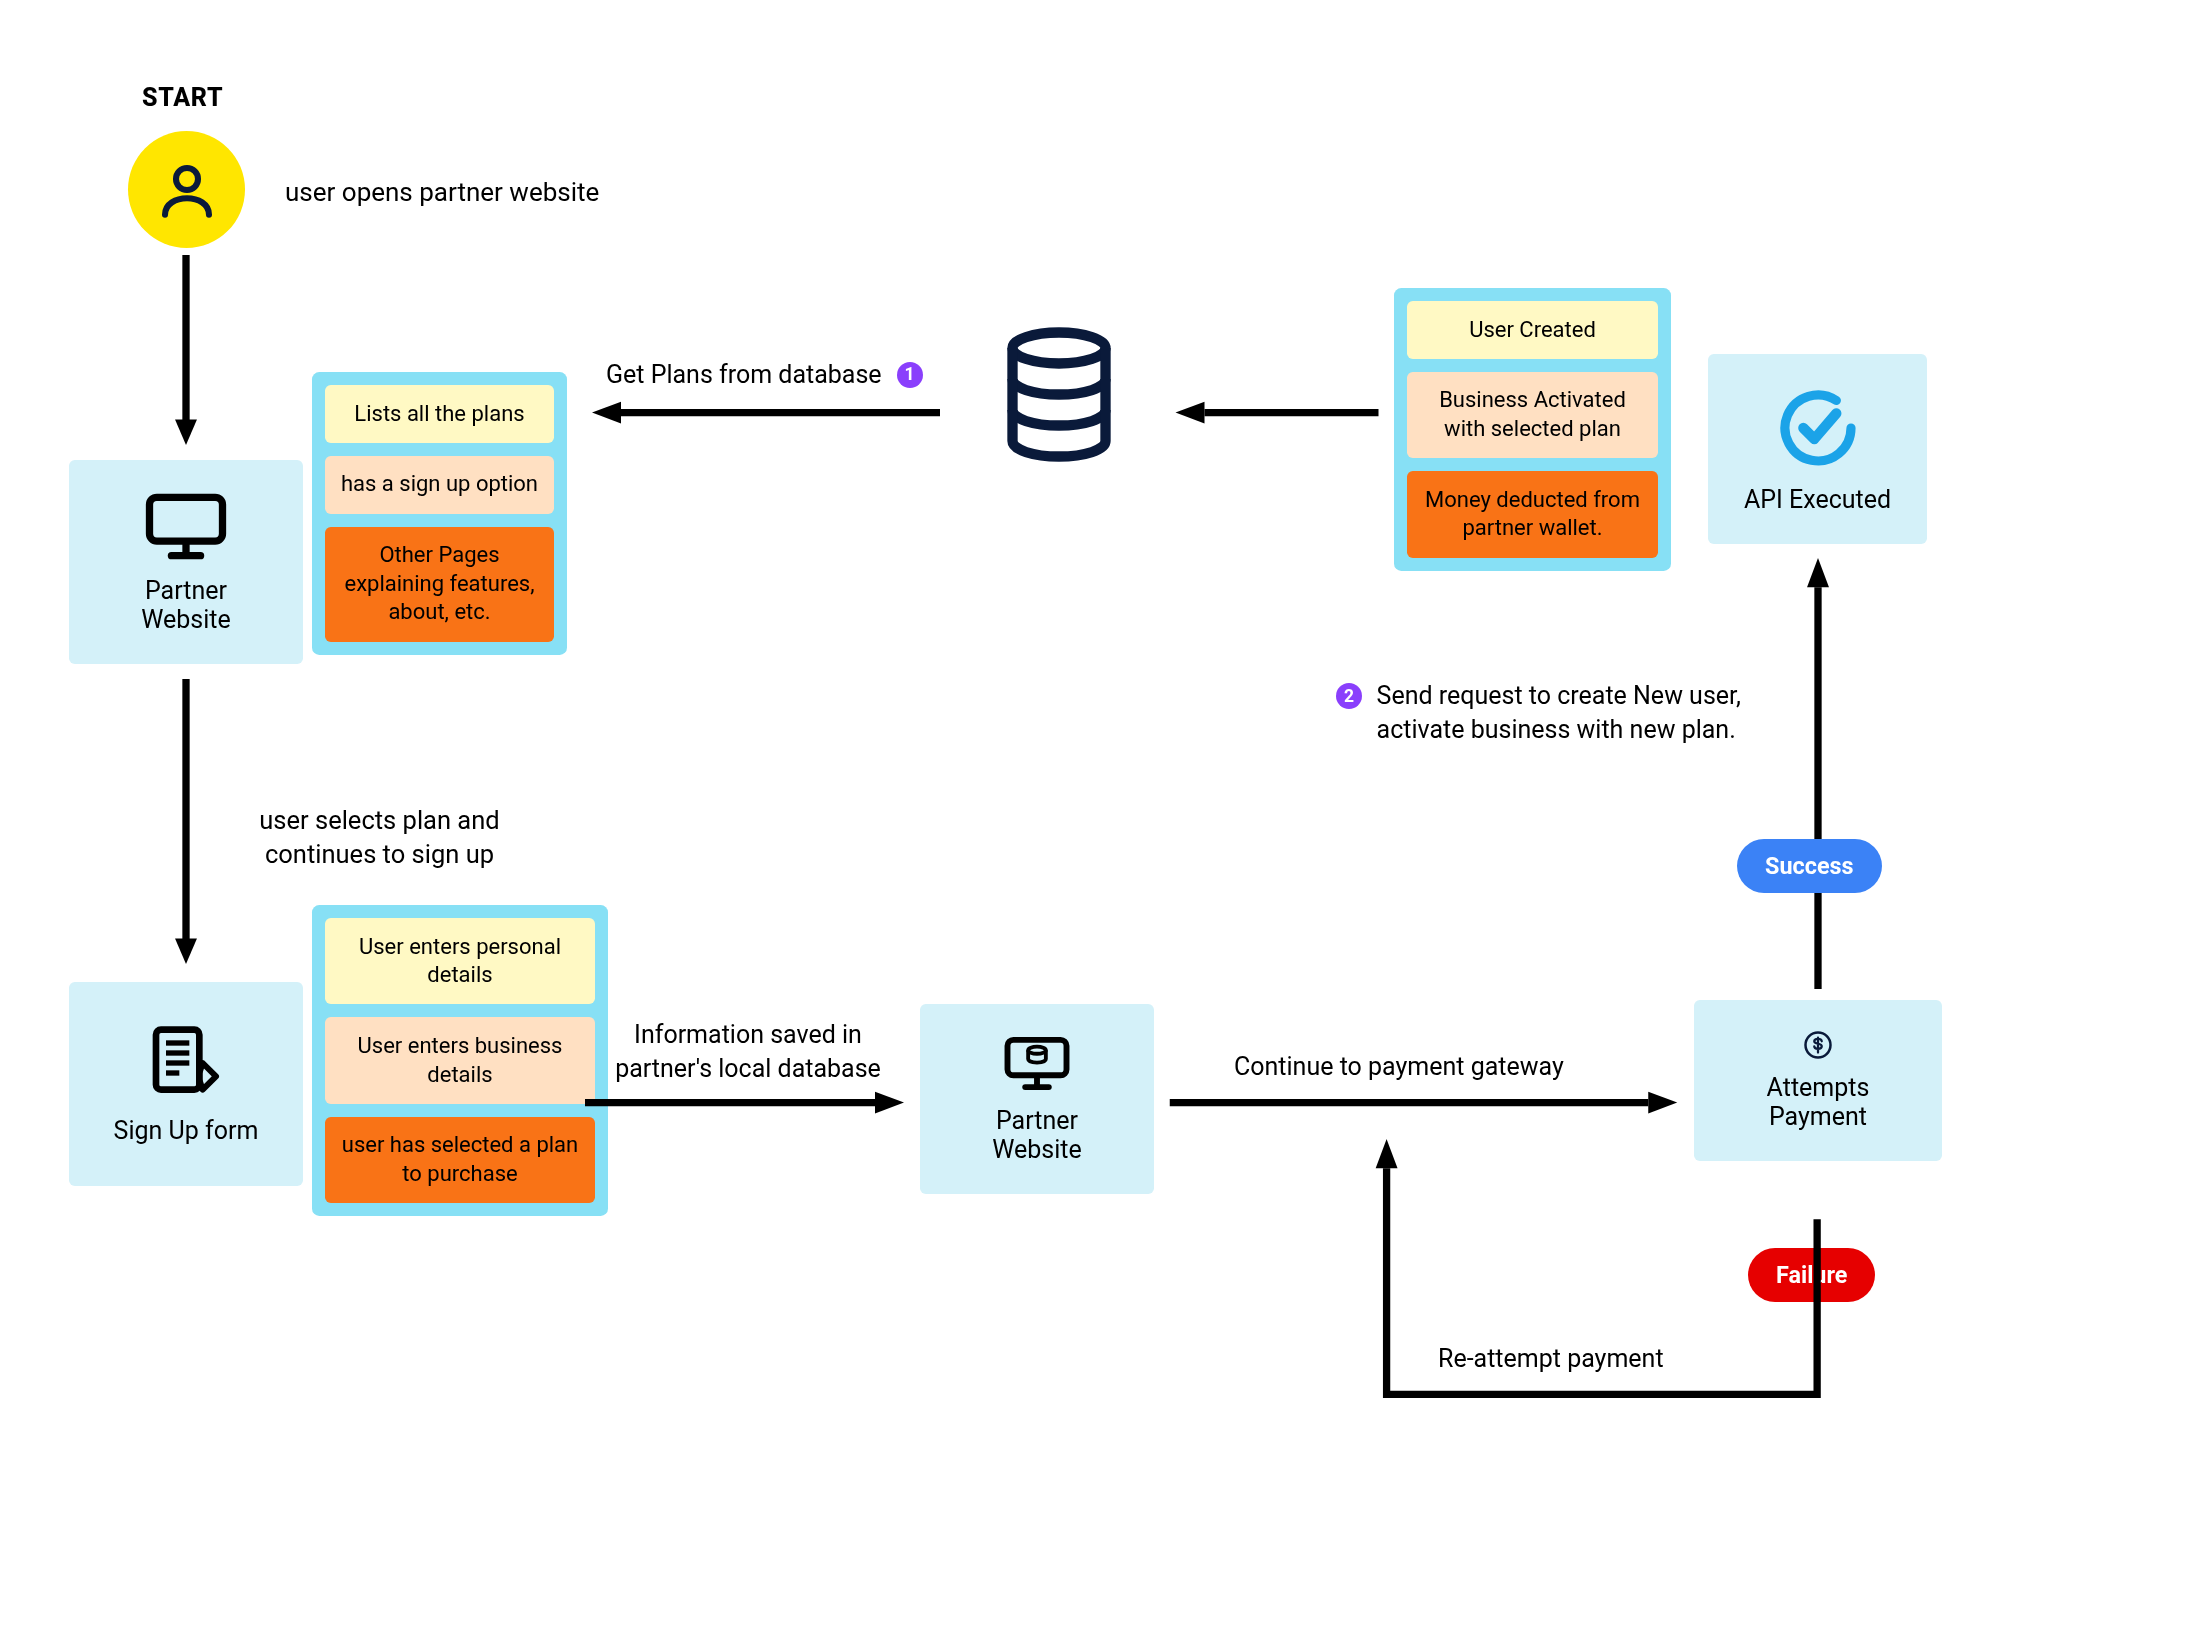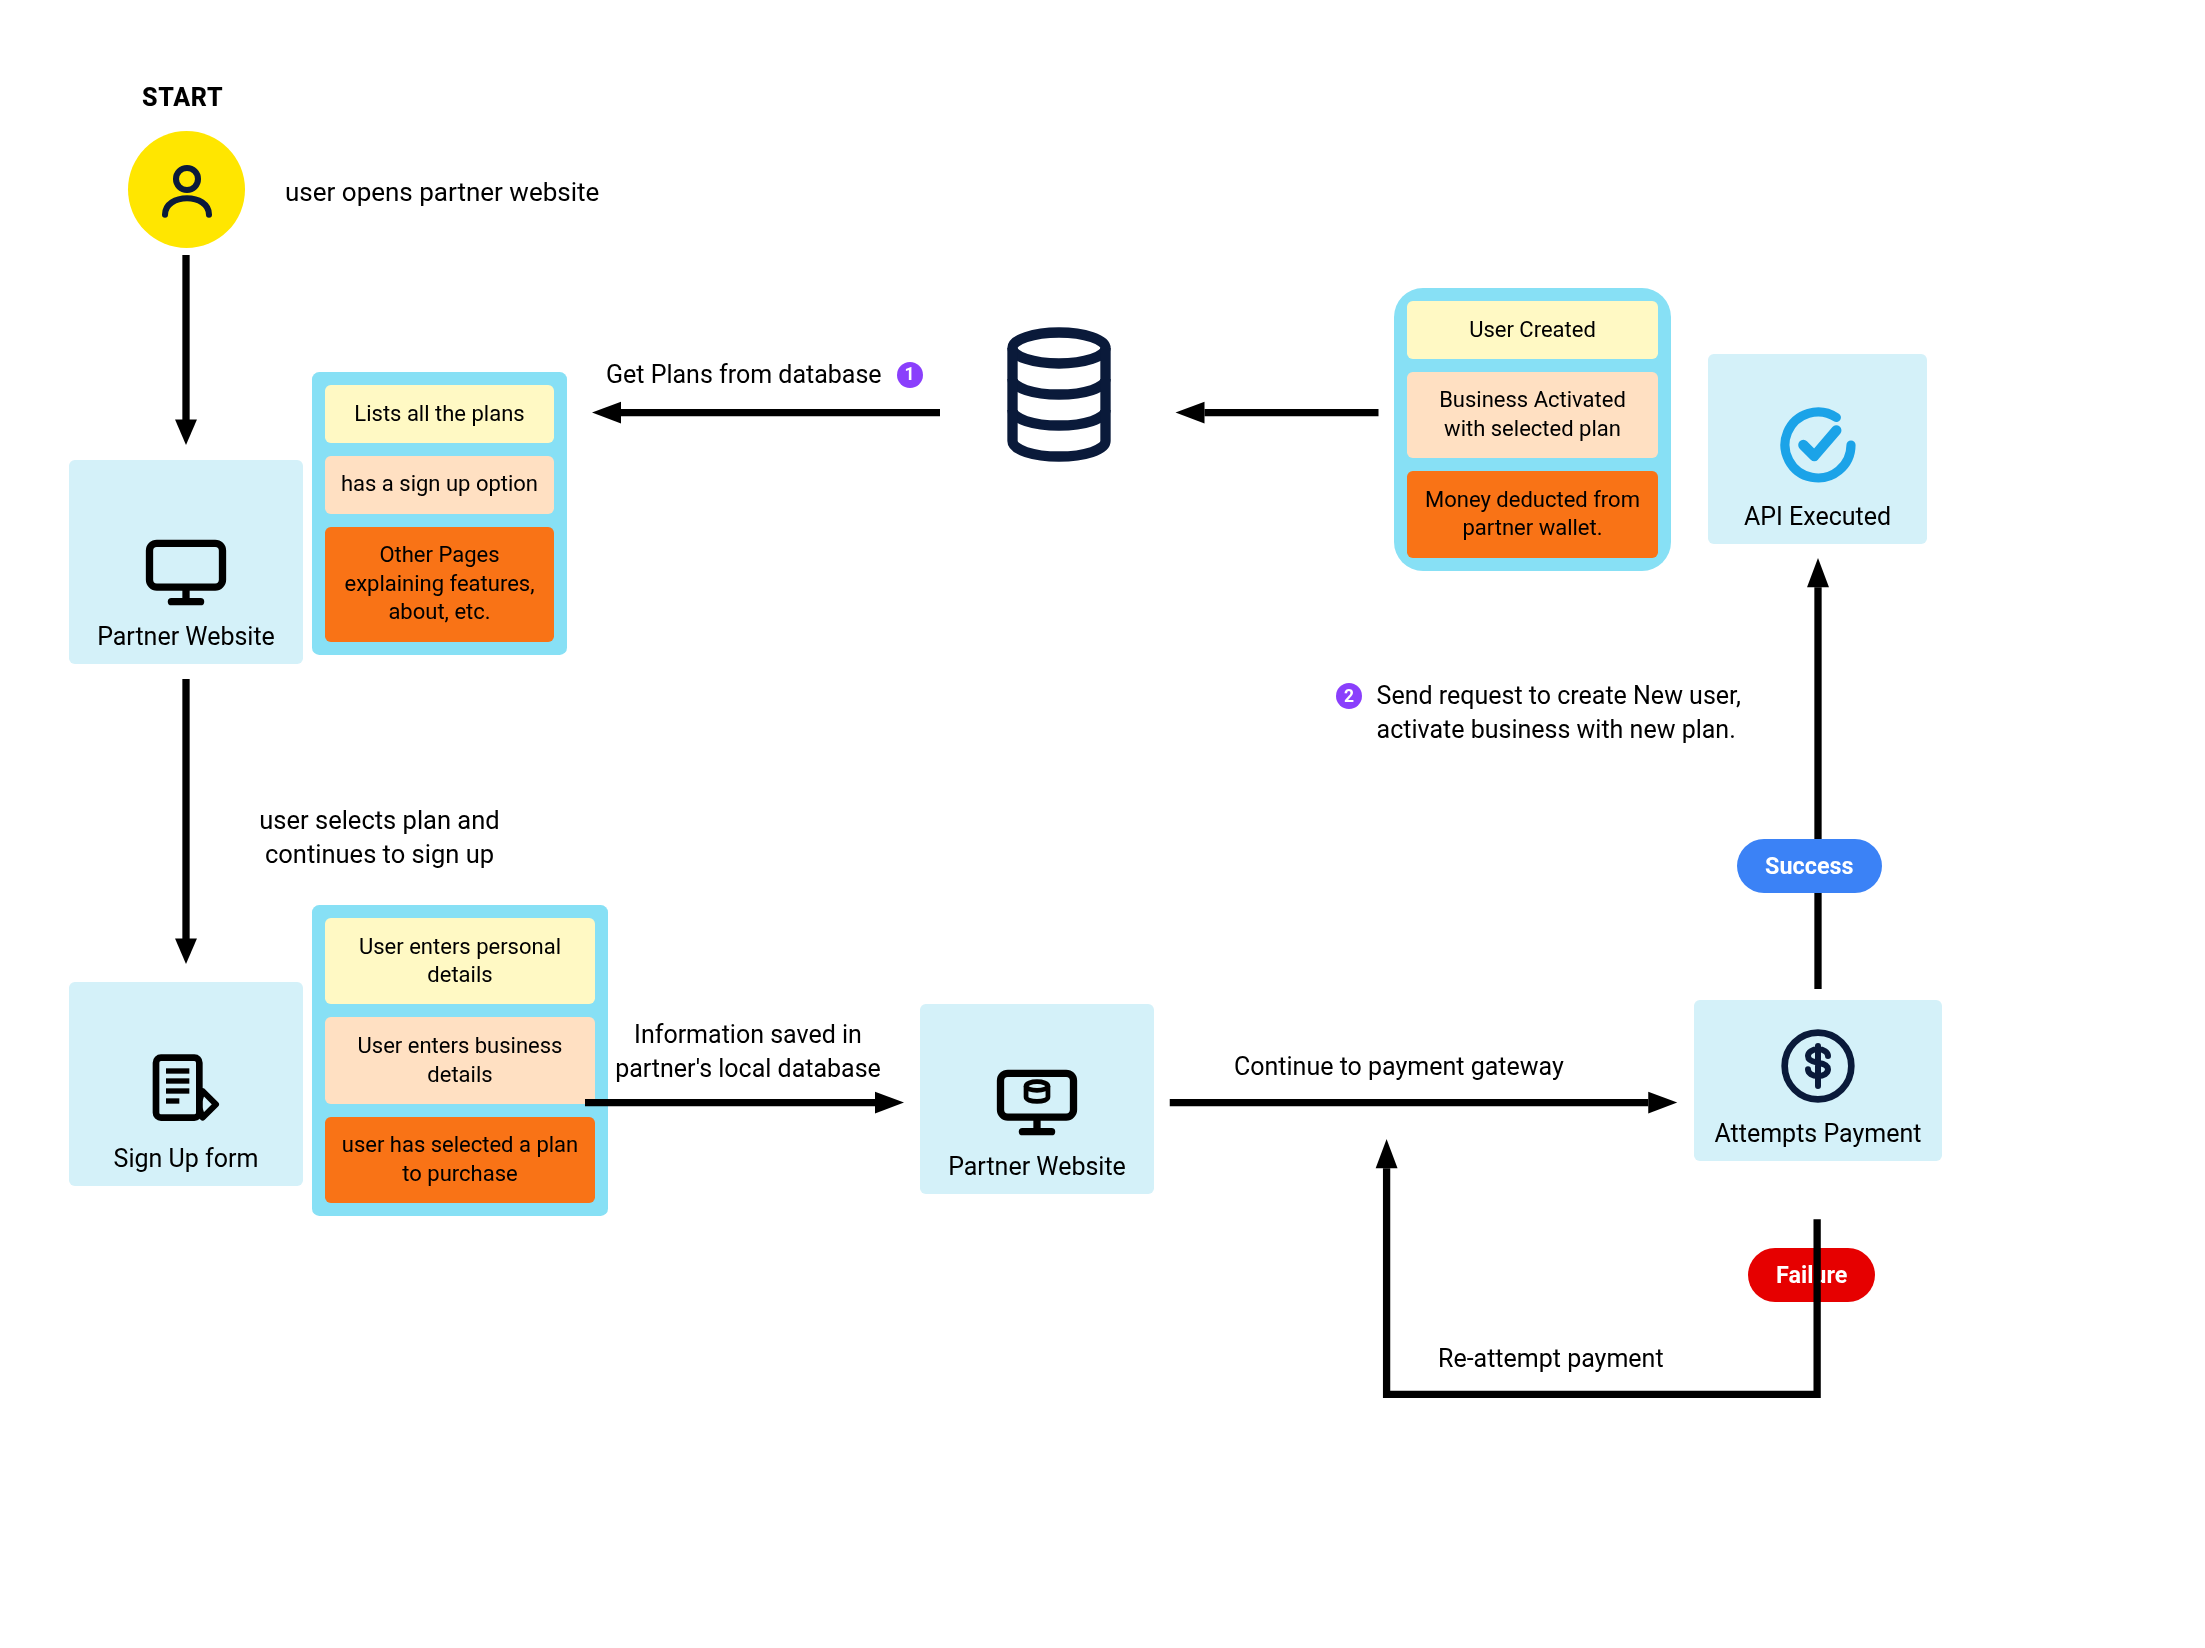--- a/index.html
+++ b/index.html
@@ -1,20 +1,20 @@
 <!DOCTYPE html>
 <html style="font-size:11.7px"><head>
 <meta charset="utf-8">
 <style>
   html,body{margin:0;padding:0;background:#fff;font-family:-apple-system,BlinkMacSystemFont,"Segoe UI",Roboto,Helvetica,Arial,sans-serif;color:#000;}
   .canvas{position:relative;width:2205px;height:1648px;}
   .abs{position:absolute;box-sizing:border-box;}
   .start-label{font-size:25px;font-weight:800;letter-spacing:0.7px;}
   .start-circle{width:117px;height:117px;border-radius:50%;background:#ffe600;display:flex;align-items:center;justify-content:center;}
-  .node-box{background:#d4f1f9;border-radius:5.8px;display:flex;flex-direction:column;align-items:center;justify-content:flex-end;padding:13px;}
+  .node-box{background:#d4f1f9;border-radius:5.8px;display:flex;flex-direction:column;align-items:center;justify-content:center;padding:30px;}
   .node-label{font-size:25px;text-align:center;margin-top:13px;}
   .list-box{background:#87e0f5;border-radius:7.3px;padding:13px;display:flex;flex-direction:column;gap:13px;}
   .list-item{border-radius:5.8px;padding:14.6px 13px;font-size:22px;text-align:center;line-height:1.3;}
   .li-yellow{background:#fff9c4;}
   .li-orange{background:#ffe0c2;}
   .li-green{background:#f97316;}
   .txt{font-size:26px;line-height:1.35;text-align:center;}
   .txt-sm{font-size:25px;line-height:1.35;text-align:center;}
   .badge-num{width:26px;height:26px;border-radius:50%;background:#8a3ffc;color:#fff;font-size:17.5px;font-weight:700;display:inline-flex;align-items:center;justify-content:center;}
   .badge-pill{border-radius:729px;color:#fff;font-size:23.4px;font-weight:700;padding:13px 28px;text-align:center;}
@@ -68,21 +68,21 @@
 
   <svg class="abs" style="left:591px;top:398px;" width="350" height="29" viewBox="0 0 480 40">
     <line x1="480" y1="20" x2="40" y2="20" stroke="#000" stroke-width="10"></line>
     <polygon points="0,20 40,5 40,35" fill="#000"></polygon>
   </svg>
   <div class="abs txt-sm" style="left:606px;top:358px;text-align:left;">
     <span>Get Plans from database</span>
     <span class="badge-num" style="margin-left:8.8px;vertical-align:2.9px;">1</span>
   </div>
 
-  <div class="abs list-box" style="left:1394px;top:288px;width:277px;border-radius:29px;">
+  <div class="abs list-box" style="left:1394px;top:288px;width:277px;">
     <div class="list-item li-yellow">User Created</div>
     <div class="list-item li-orange">Business Activated with selected plan</div>
     <div class="list-item li-green">Money deducted from partner wallet.</div>
   </div>
 
   <svg class="abs" style="left:1175px;top:398px;" width="204" height="29" viewBox="0 0 280 40">
     <line x1="280" y1="20" x2="40" y2="20" stroke="#000" stroke-width="10"></line>
     <polygon points="0,20 40,5 40,35" fill="#000"></polygon>
   </svg>
 

